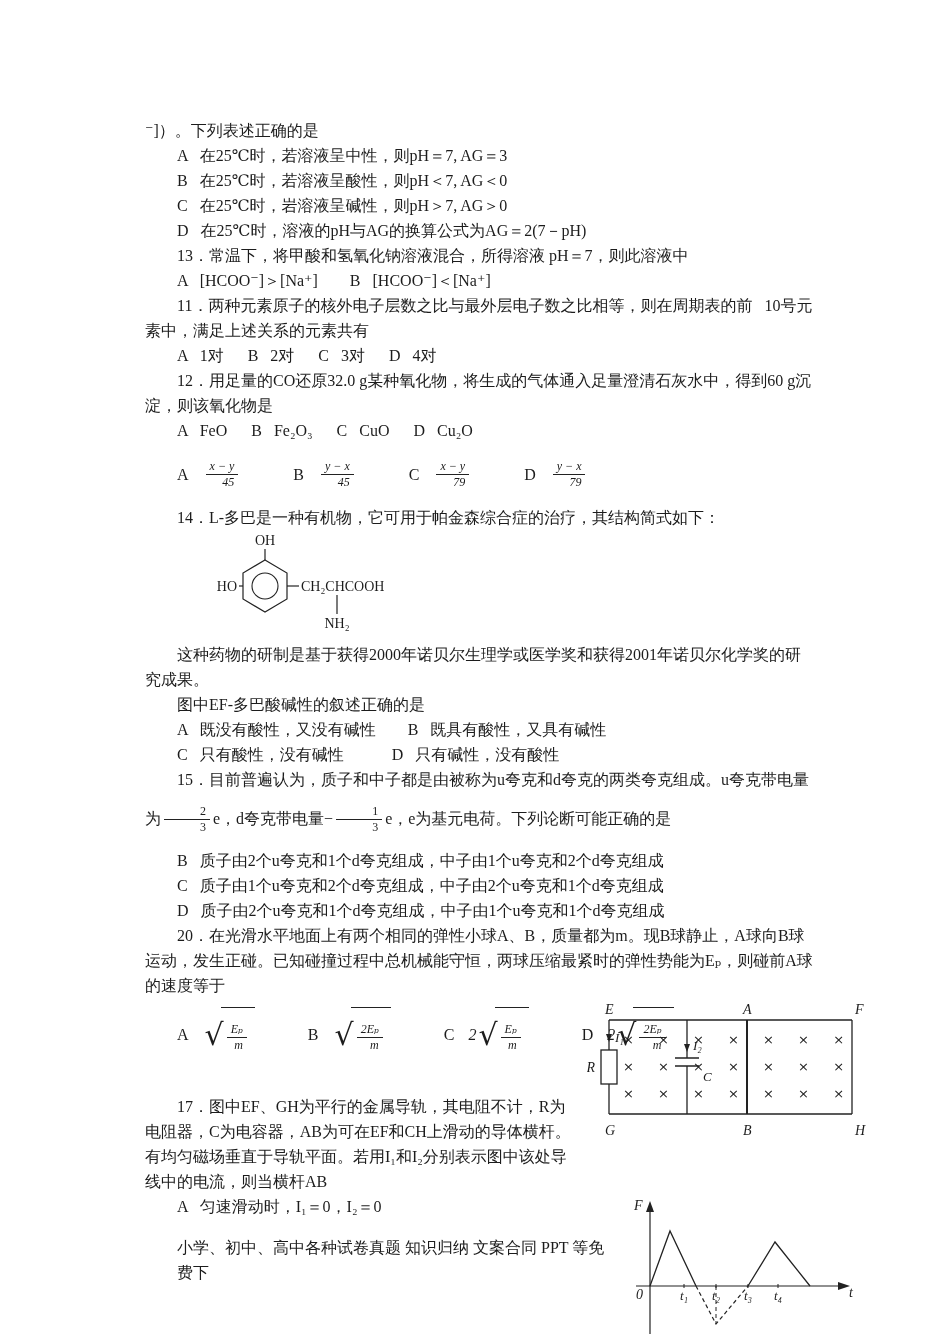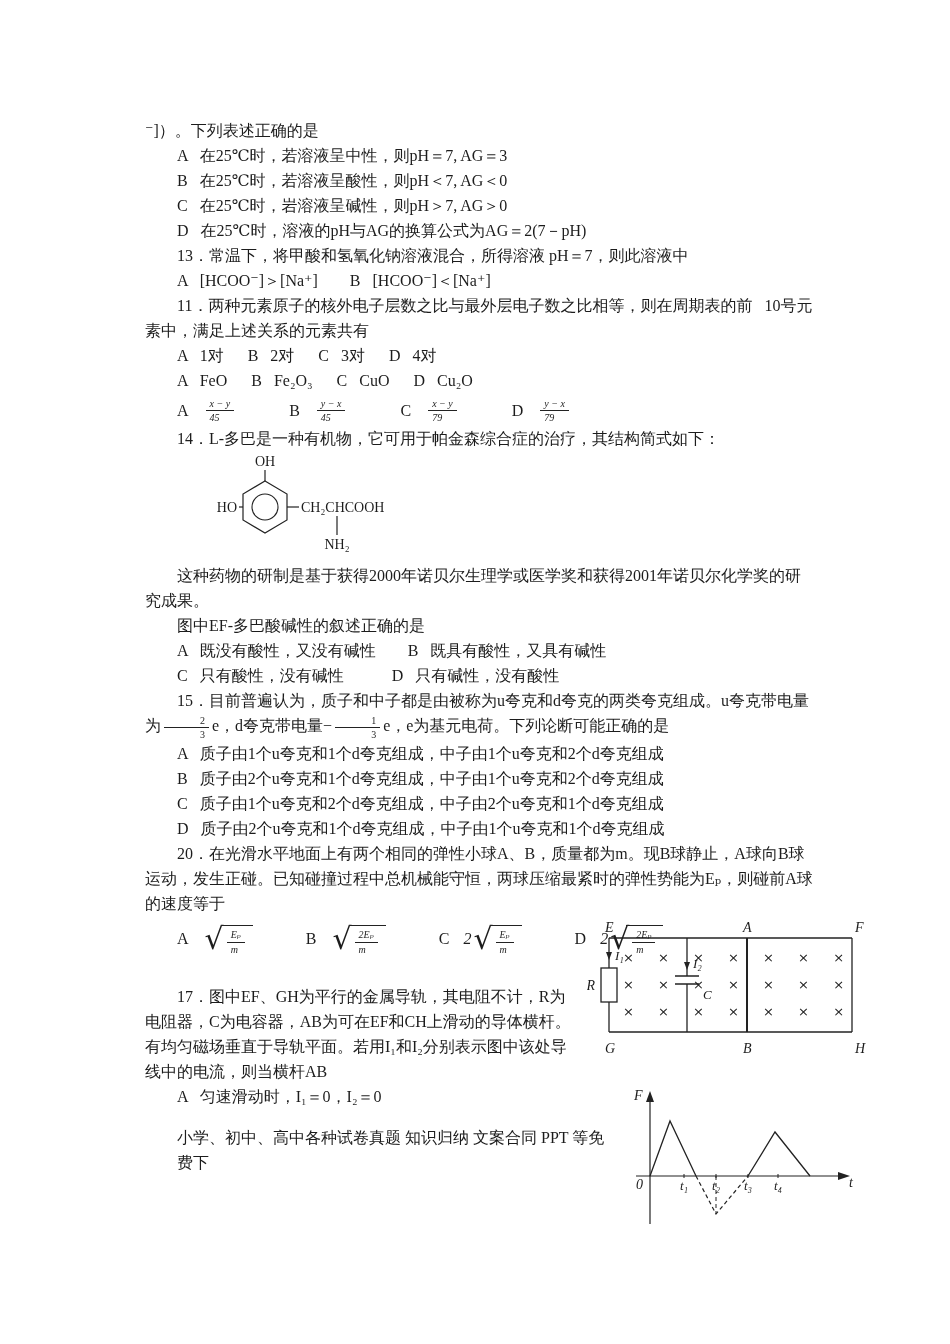--- a/index.html
+++ b/index.html
@@ -14,21 +14,21 @@
   }
   .page {
     position:absolute;
     left:145px; top:118px;
     width:670px;
   }
   .q, .opt, .lead, .footer { line-height:25px; white-space:pre-wrap; }
   .q  { text-indent:2em; }
   .opt{ padding-left:2em; }
   
-  .frac { display:inline-block; vertical-align:middle; text-align:left; line-height:1.12; font-size:10px; margin:1px 3px; }
+  .frac { display:inline-block; vertical-align:middle; text-align:right; line-height:1.12; font-size:12px; margin:13px 3px; }
   .frac .fn { display:block; border-bottom:1px solid #222; padding:0 4px 1px; }
   .frac .fd { display:block; padding:1px 4px 0; }
   .frac.it { font-style:italic; }
   
   .sqrt { display:inline-flex; align-items:stretch; vertical-align:middle; margin:0 1px; }
   .sqrt .rad { font-family:"DejaVu Sans",sans-serif; font-size:30px; line-height:1; display:flex; align-items:center; font-style:normal; }
   .sqrt .bod { border-top:1.2px solid #222; padding:2px 5px 0 3px; display:flex; align-items:center; margin-left:-3px; margin-top:3px; }
   .mathline { padding-left:2em; display:flex; align-items:center; }
   .mitem { display:inline-flex; align-items:center; margin-right:52px; }
   .mitem .olabel { margin-right:14px; }
@@ -59,20 +59,21 @@
   <div class="opt">B   在25℃时，若溶液呈酸性，则pH＜7, AG＜0</div>
   <div class="opt">C   在25℃时，岩溶液呈碱性，则pH＞7, AG＞0</div>
   <div class="opt">D   在25℃时，溶液的pH与AG的换算公式为AG＝2(7－pH)</div>
 
   <p class="q">13．常温下，将甲酸和氢氧化钠溶液混合，所得溶液 pH＝7，则此溶液中</p>
   <div class="opt">A   [HCOO⁻]＞[Na⁺]        B   [HCOO⁻]＜[Na⁺]</div>
 
   <p class="q">11．两种元素原子的核外电子层数之比与最外层电子数之比相等，则在周期表的前   10号元素中，满足上述关系的元素共有</p>
   <div class="opt">A   1对      B   2对      C   3对      D   4对</div>
 
+  <p class="q">12．用足量的CO还原32.0 g某种氧化物，将生成的气体通入足量澄清石灰水中，得到60 g沉淀，则该氧化物是</p>
   <div class="opt">A   FeO      B   Fe₂O₃      C   CuO      D   Cu₂O</div>
 
   <div class="mathline q13-opts">
     <span class="mitem">
       <span class="olabel">A</span>
       <span class="frac it">
         <span class="fn">x − y</span>
         <span class="fd">45</span>
       </span>
     </span>
@@ -113,21 +114,20 @@
       <line x1="134" y1="61" x2="134" y2="80" stroke="#222" stroke-width="1.2"></line>
       <text class="chem" x="134" y="94" text-anchor="middle">NH₂</text>
     </svg>
   </div>
   <p class="q">这种药物的研制是基于获得2000年诺贝尔生理学或医学奖和获得2001年诺贝尔化学奖的研究成果。</p>
   <p class="q">图中EF‐多巴酸碱性的叙述正确的是</p>
   <div class="opt">A   既没有酸性，又没有碱性        B   既具有酸性，又具有碱性</div>
   <div class="opt">C   只有酸性，没有碱性            D   只有碱性，没有酸性</div>
 
   <p class="q"><span>15．目前普遍认为，质子和中子都是由被称为u夸克和d夸克的两类夸克组成。u夸克带电量为</span><span class="frac"><span class="fn">2</span><span class="fd">3</span></span><span>e，d夸克带电量−</span><span class="frac"><span class="fn">1</span><span class="fd">3</span></span><span>e，e为基元电荷。下列论断可能正确的是</span></p>
-  <div class="opt">A   质子由1个u夸克和1个d夸克组成，中子由1个u夸克和2个d夸克组成</div>
   <div class="opt">B   质子由2个u夸克和1个d夸克组成，中子由1个u夸克和2个d夸克组成</div>
   <div class="opt">C   质子由1个u夸克和2个d夸克组成，中子由2个u夸克和1个d夸克组成</div>
   <div class="opt">D   质子由2个u夸克和1个d夸克组成，中子由1个u夸克和1个d夸克组成</div>
 
   <p class="q">20．在光滑水平地面上有两个相同的弹性小球A、B，质量都为m。现B球静止，A球向B球运动，发生正碰。已知碰撞过程中总机械能守恒，两球压缩最紧时的弹性势能为Eₚ，则碰前A球的速度等于</p>
 
   <svg class="circuit" viewBox="0 0 290 135">
 
     <text class="svglab" x="18" y="12">E</text>
     <text class="svglab" x="156" y="12">A</text>

